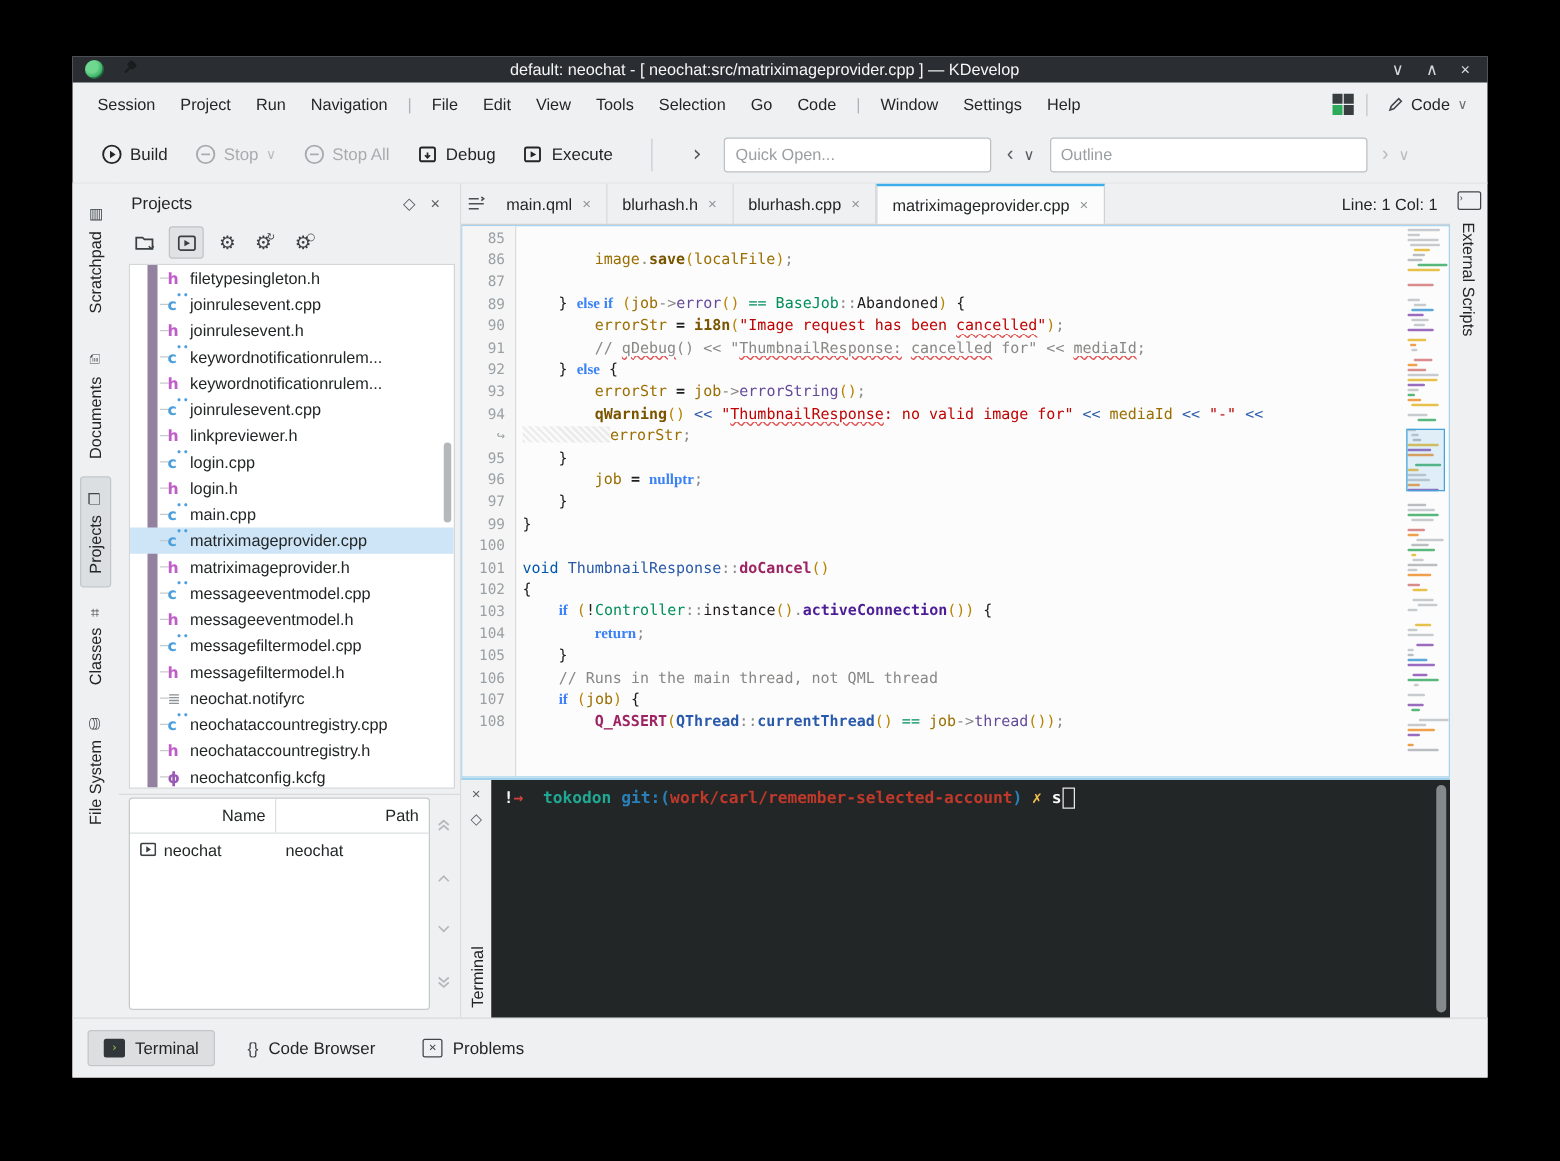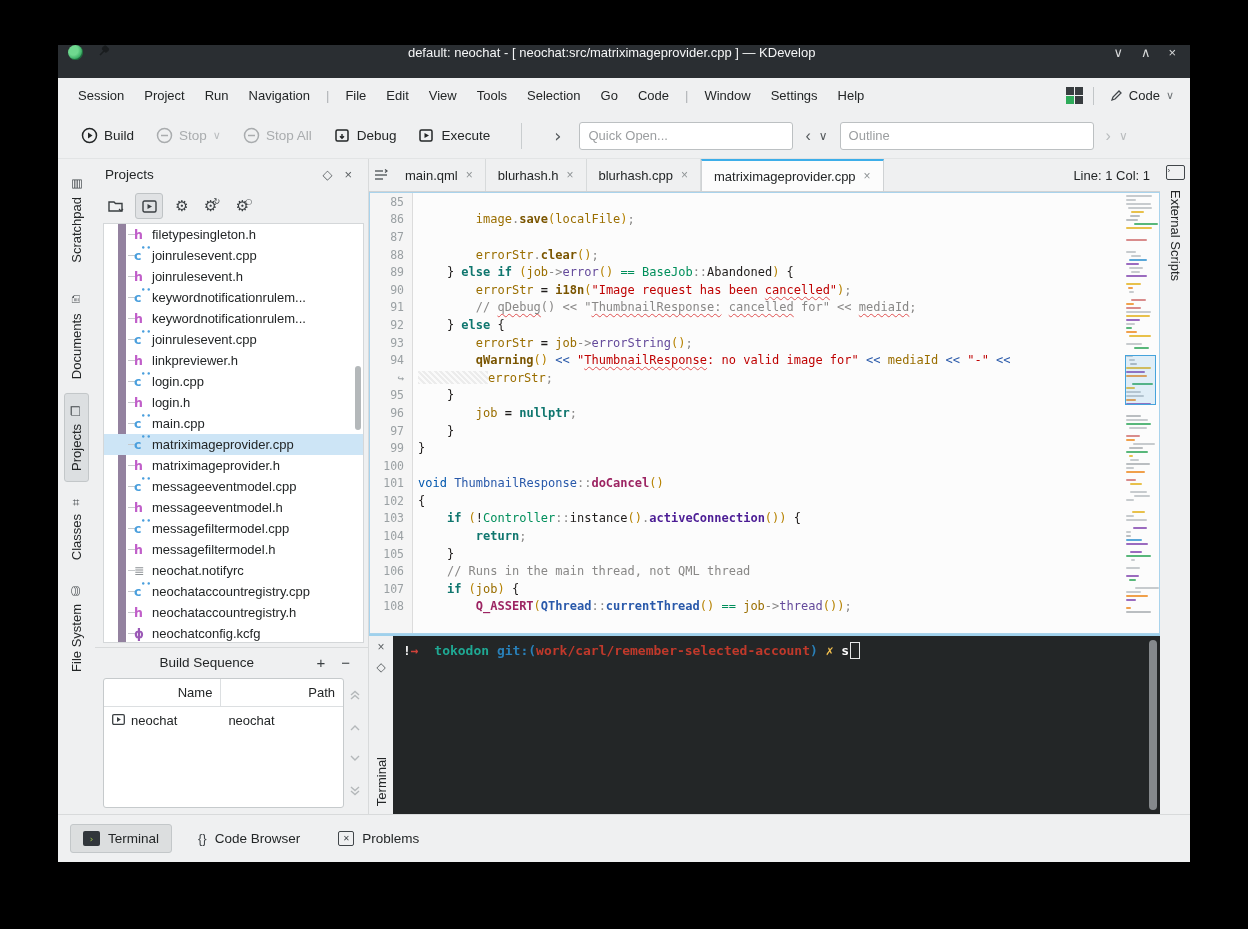--- a/index.html
+++ b/index.html
@@ -2,21 +2,21 @@
 <html><head>
 <meta charset="utf-8">
 <style>
   html,body{margin:0;padding:0;background:#000;width:1248px;height:929px;overflow:hidden;
     font-family:"Liberation Sans",sans-serif;-webkit-font-smoothing:antialiased;}
   .stage{position:relative;width:1248px;height:929px;background:#000;}
   .win{position:absolute;left:58px;top:45px;width:1132px;height:817px;background:#eff0f1;
     display:flex;flex-direction:column;font-size:13px;color:#232627;}
 
   
-  .titlebar{height:33px;background:#2a2e32;display:flex;color:#fcfcfc;flex:none;}
+  .titlebar{height:21px;background:#2a2e32;display:flex;align-items:center;color:#fcfcfc;flex:none;}
   .app-logo{width:15px;height:15px;border-radius:50%;margin-left:10px;
     background:radial-gradient(circle at 35% 35%,#6fd88f 0 35%,#2fa45c 70%,#1d7a42 100%);
     box-shadow:inset -1px -1px 0 rgba(0,0,0,.35);}
   .pin{margin-left:14px;}
   .tb-title{flex:1;text-align:center;font-size:13px;color:#f5f6f7;}
   .tb-ctrls{display:flex;gap:18px;margin-right:14px;font-size:13px;color:#d7d9da;}
   .tb-ctrls span{cursor:default;}
 
   
   .menubar{height:35px;display:flex;align-items:center;padding:0 10px;flex:none;}
@@ -106,21 +106,21 @@
 
   .editor{height:442px;flex:none;position:relative;background:#fcfcfc;border:1px solid #a9d3ec;box-sizing:border-box;overflow:hidden;}
   .gutter-bg{position:absolute;left:0;top:0;bottom:0;width:42px;background:#f5f5f5;border-right:1px solid #dcdcdc;}
   .crow{position:relative;height:17.6px;display:flex;align-items:center;font-family:"DejaVu Sans Mono",monospace;font-size:12px;white-space:pre;}
   .lnum{width:34px;flex:none;text-align:right;color:#9aa0a3;font-size:11.5px;padding-right:6px;}
   .ctext{padding-left:8px;color:#1f1c1b;}
   .wrapmark{color:#9aa0a3;font-size:11px;}
   .hatch{display:inline-block;width:70px;height:13px;vertical-align:-2px;
     background:repeating-linear-gradient(45deg,#ececec 0 2px,#fafafa 2px 4px);}
   
-  .kw{font-weight:bold;color:#0f766e;} .dt{color:#0057ae;}
+  .kw{font-weight:bold;color:#3b82f6;font-family:Liberation Serif, serif;} .dt{color:#0057ae;}
   .typ{color:#2959aa;} .typb{color:#2959aa;font-weight:bold;}
   .cls{color:#008f5b;} .bfn{color:#4c1d95;font-weight:bold;}
   .fn{color:#644a9b;} .mem{color:#7a5500;font-weight:bold;}
   .glob{color:#7a5500;font-weight:bold;} .var{color:#9a6e00;}
   .par{color:#b68200;} .op{color:#898887;} .eq{font-weight:bold;color:#1f1c1b;}
   .cmp{color:#008f5b;} .sh{color:#2959aa;}
   .str{color:#bf0303;} .cmt{color:#898887;} .pre{color:#9c2462;font-weight:bold;}
   .dcl{color:#9c2462;font-weight:bold;}
   .sp{text-decoration-line:underline;text-decoration-style:wavy;text-decoration-color:#e05050;
       text-decoration-thickness:1px;text-underline-offset:2px;}
@@ -419,25 +419,20 @@
               <div class="trow">
                 <span class="dash"></span>
                 <span class="ficon ic-kcfg">ɸ</span>
                 <span>neochatconfig.kcfg</span>
               </div>
               <div class="tree-scroll"></div>
             </div>
       </div>
 
       <div class="bseq">
-        <div class="bseq-head">
-          <span class="bseq-title">Build Sequence</span>
-          <span class="bseq-btn">+</span>
-          <span class="bseq-btn">−</span>
-        </div>
         <div class="bseq-body">
           <div class="bseq-table">
             <div class="bs-hrow">
               <div class="bs-hcell">Name</div>
               <div class="bs-hcell">Path</div>
             </div>
             <div id="bseq-rows">
                   <div class="bs-row">
                     <div class="bs-cell">
                       <span><svg width="13" height="11" viewBox="0 0 13 11">
@@ -500,21 +495,20 @@
             </div>
         <div class="linecol">Line: 1 Col: 1</div>
       </div>
 
       <div class="editor">
         <div class="gutter-bg"></div>
         <div id="code-lines">
               <div class="crow"><span class="lnum">85</span><span class="ctext"></span></div>
               <div class="crow"><span class="lnum">86</span><span class="ctext"><span>        </span><span class="var">image</span><span class="op">.</span><span class="mem">save</span><span class="par">(</span><span class="var">localFile</span><span class="par">)</span><span class="op">;</span></span></div>
               <div class="crow"><span class="lnum">87</span><span class="ctext"></span></div>
-              <div class="crow"><span class="lnum">88</span><span class="ctext"><span>        </span><span class="var">errorStr</span><span class="op">.</span><span class="mem">clear</span><span class="par">(</span><span class="par">)</span><span class="op">;</span></span></div>
               <div class="crow"><span class="lnum">89</span><span class="ctext"><span>    } </span><span class="kw">else if</span><span> </span><span class="par">(</span><span class="var">job</span><span class="op">-&gt;</span><span class="fn">error</span><span class="par">(</span><span class="par">)</span><span> </span><span class="cmp">==</span><span> </span><span class="cls">BaseJob</span><span class="op">::</span><span>Abandoned</span><span class="par">)</span><span> {</span></span></div>
               <div class="crow"><span class="lnum">90</span><span class="ctext"><span>        </span><span class="var">errorStr</span><span> </span><span class="eq">=</span><span> </span><span class="glob">i18n</span><span class="par">(</span><span class="str">"Image request has been </span><span class="str sp">cancelled</span><span class="str">"</span><span class="par">)</span><span class="op">;</span></span></div>
               <div class="crow"><span class="lnum">91</span><span class="ctext"><span>        </span><span class="cmt">// </span><span class="cmt sp">qDebug</span><span class="cmt">() &lt;&lt; "</span><span class="cmt sp">ThumbnailResponse:</span><span class="cmt"> </span><span class="cmt sp">cancelled</span><span class="cmt"> for" &lt;&lt; </span><span class="cmt sp">mediaId</span><span class="cmt">;</span></span></div>
               <div class="crow"><span class="lnum">92</span><span class="ctext"><span>    } </span><span class="kw">else</span><span> {</span></span></div>
               <div class="crow"><span class="lnum">93</span><span class="ctext"><span>        </span><span class="var">errorStr</span><span> </span><span class="eq">=</span><span> </span><span class="var">job</span><span class="op">-&gt;</span><span class="fn">errorString</span><span class="par">(</span><span class="par">)</span><span class="op">;</span></span></div>
               <div class="crow"><span class="lnum">94</span><span class="ctext"><span>        </span><span class="glob">qWarning</span><span class="par">(</span><span class="par">)</span><span> </span><span class="sh">&lt;&lt;</span><span> </span><span class="str">"</span><span class="str sp">ThumbnailResponse</span><span class="str">: no valid image for"</span><span> </span><span class="sh">&lt;&lt;</span><span> </span><span class="var">mediaId</span><span> </span><span class="sh">&lt;&lt;</span><span> </span><span class="str">"-"</span><span> </span><span class="sh">&lt;&lt;</span></span></div>
               <div class="crow"><span class="lnum"><span class="wrapmark">↪</span></span><span class="ctext"><span class="hatch"></span><span class="var">errorStr</span><span class="op">;</span></span></div>
               <div class="crow"><span class="lnum">95</span><span class="ctext"><span>    }</span></span></div>
               <div class="crow"><span class="lnum">96</span><span class="ctext"><span>        </span><span class="var">job</span><span> </span><span class="eq">=</span><span> </span><span class="kw">nullptr</span><span class="op">;</span></span></div>
               <div class="crow"><span class="lnum">97</span><span class="ctext"><span>    }</span></span></div>

